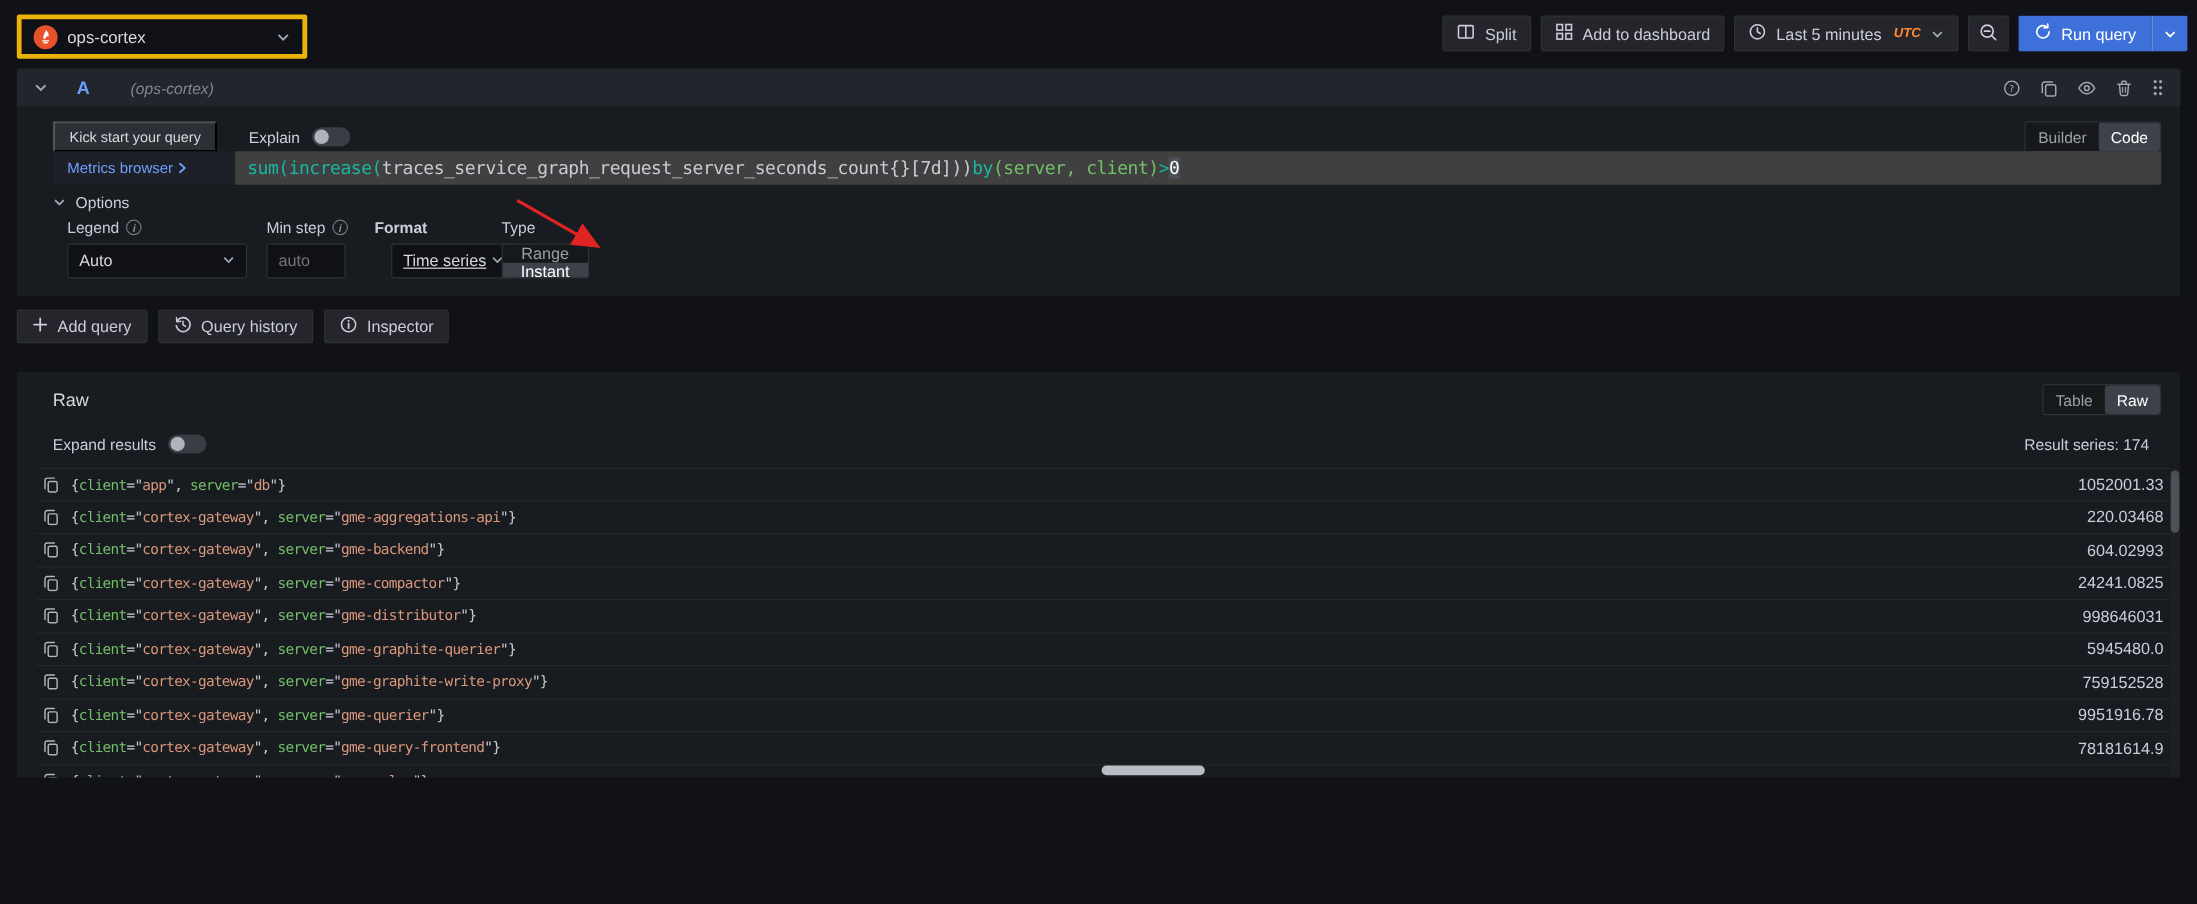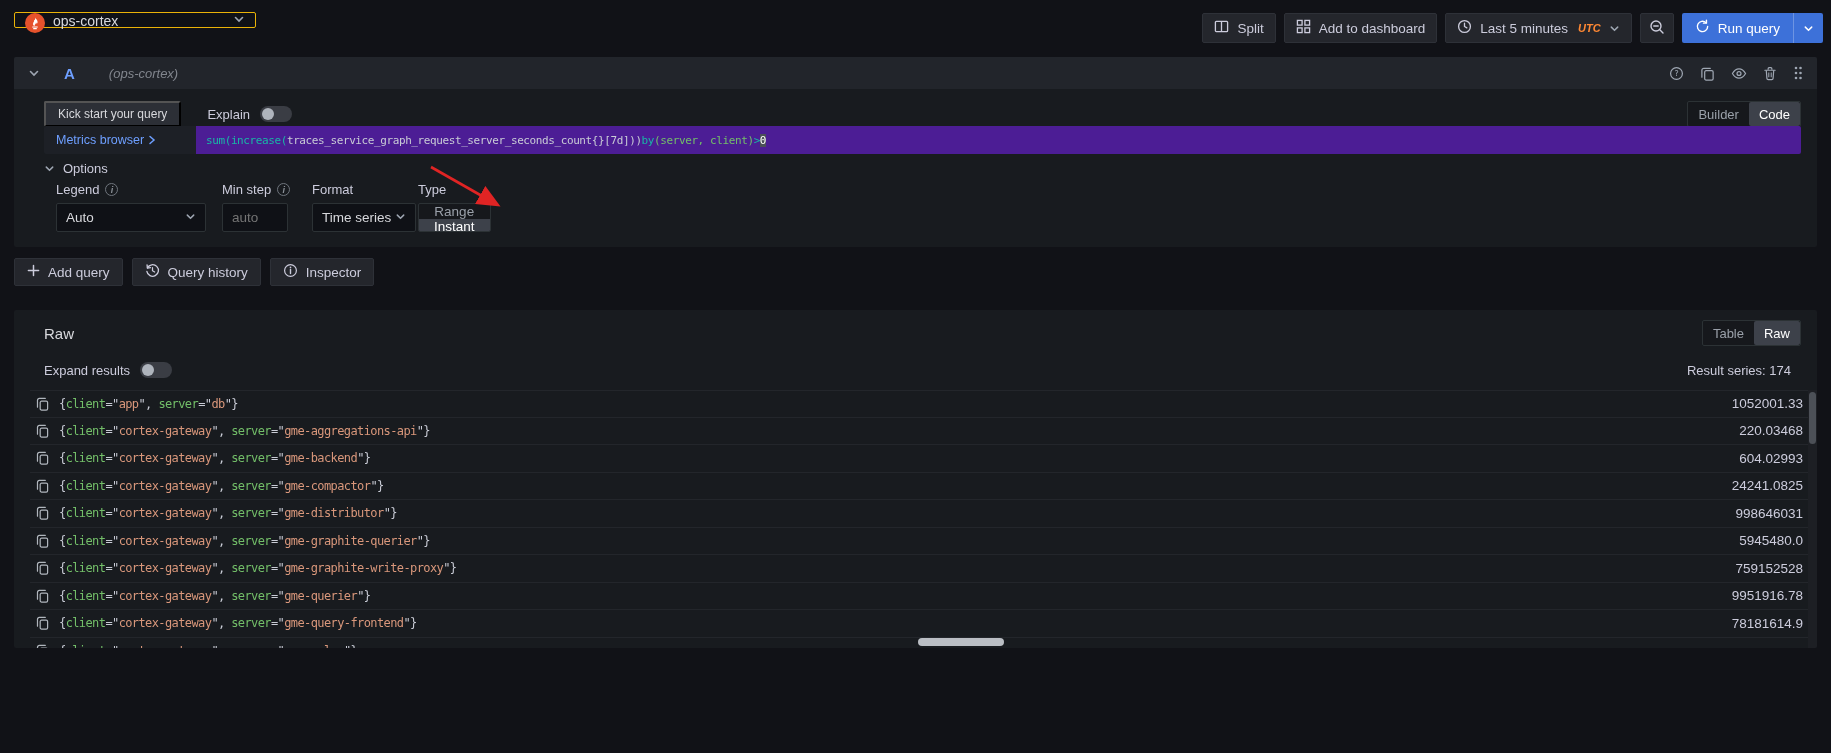--- a/index.html
+++ b/index.html
@@ -9,23 +9,23 @@
     font-family:"Liberation Sans", sans-serif;
     color:#ccccdc;
     position:relative;
     font-size:13px;
   }
   .mono { font-family:"DejaVu Sans Mono", monospace; }
 
   
   .topbar { position:absolute; left:0; top:0; width:1831px; height:55px; }
   .ds-picker {
-    position:absolute; left:14px; top:12px; width:242px; height:16px;
-    background:#0f1116; border:1px solid #eab308; border-radius:2px;
-    display:flex; gap:8px; padding:0 10px; cursor:pointer;
+    position:absolute; left:14px; top:12px; width:242px; height:37px;
+    background:#0f1116; border:4px solid #eab308; border-radius:2px;
+    display:flex; align-items:center; gap:8px; padding:0 10px; cursor:pointer;
   }
   .ds-picker .ds-name { color:#d8d9dd; font-size:14px; flex:1; }
   .prom-badge { width:20px; height:20px; border-radius:50%; background:#e6522c;
     display:flex; align-items:center; justify-content:center; flex:none; }
   .topbar-right { position:absolute; right:8px; top:13px; height:30px; display:flex; align-items:center; gap:8px; }
   .tb-btn {
     height:30px; background:#24262c; border:1px solid #2e3138; border-radius:2px;
     display:flex; align-items:center; gap:8px; padding:0 11px; color:#ccccdc;
     font-size:13.5px; cursor:pointer; white-space:nowrap;
   }
@@ -68,23 +68,23 @@
   .seg-item { padding:0 10px; height:100%; display:flex; align-items:center; color:#9aa0a9; font-size:13px; cursor:pointer; }
   .seg-item.sel { background:#3d414a; color:#fff; font-weight:500; border-radius:2px; }
 
   .q-coderow { position:absolute; left:30px; right:16px; top:69px; height:28px; display:flex; }
   .metrics-browser {
     width:152px; height:28px; background:#1d2026; border-radius:2px 0 0 2px;
     display:flex; align-items:center; padding:0 12px; color:#6e9fff; font-size:12.5px;
     font-weight:500; cursor:pointer; flex:none; gap:4px;
   }
   .code-field {
-    flex:1; height:28px; background:#4c1d95; border-radius:0 2px 2px 0;
+    flex:1; height:28px; background:#404040; border-radius:0 2px 2px 0;
     display:flex; align-items:center; padding:0 10px; overflow:hidden;
-    font-size:11px; letter-spacing:-0.4px; cursor:text;
+    font-size:15px; letter-spacing:-0.4px; cursor:text;
   }
   .tok-fn { color:#18b8a6; }
   .tok-plain { color:#c9ccd6; }
   .tok-label { color:#73bf69; }
   .tok-cursor { color:#fff; background:#4b4f58; }
 
   .q-opt-head { position:absolute; left:30px; top:103px; height:16px; display:flex; align-items:center; gap:8px; color:#ccccdc; font-size:13px; cursor:pointer; }
   .q-labels { position:absolute; left:0; top:125px; height:15px; font-size:13px; color:#ccccdc; }
   .q-labels .flabel { position:absolute; display:flex; align-items:center; gap:6px; white-space:nowrap; }
   .info-i {
@@ -308,37 +308,37 @@
 
   <div class="q-labels">
     <span class="flabel" style="left:42px;">
       <span>Legend</span>
       <span class="info-i">i</span>
     </span>
     <span class="flabel" style="left:208px;">
       <span>Min step</span>
       <span class="info-i">i</span>
     </span>
-    <span class="flabel" style="left:298px;">
+    <span class="flabel" style="left:298px;font-weight:bold;">
       <span>Format</span>
     </span>
     <span class="flabel" style="left:404px;">
       <span>Type</span>
     </span>
   </div>
 
   <div class="q-controls">
     <div class="sel-box" style="left:42px; width:150px;">
       <span>Auto</span>
       <span class="caret" style="margin-left:auto;"><svg width="11" height="11" viewBox="0 0 12 12">
             <path d="M2.5 4.5 L6 8 L9.5 4.5" fill="none" stroke="#9fa7b3" stroke-width="1.6" stroke-linecap="round"></path>
           </svg></span>
     </div>
     <input class="input-box" style="left: 208px;" placeholder="auto">
-    <div class="sel-box" style="left:298px; width:104px;">
+    <div class="sel-box" style="left:312px; width:104px;text-decoration:underline;">
       <span>Time series</span>
       <span class="caret" style="margin-left:auto;"><svg width="11" height="11" viewBox="0 0 12 12">
             <path d="M2.5 4.5 L6 8 L9.5 4.5" fill="none" stroke="#9fa7b3" stroke-width="1.6" stroke-linecap="round"></path>
           </svg></span>
     </div>
     <div class="radio-group" style="left:404px;">
       <span class="radio-item">Range</span>
       <span class="radio-item sel">Instant</span>
       <span class="radio-item">Both</span>
     </div>

